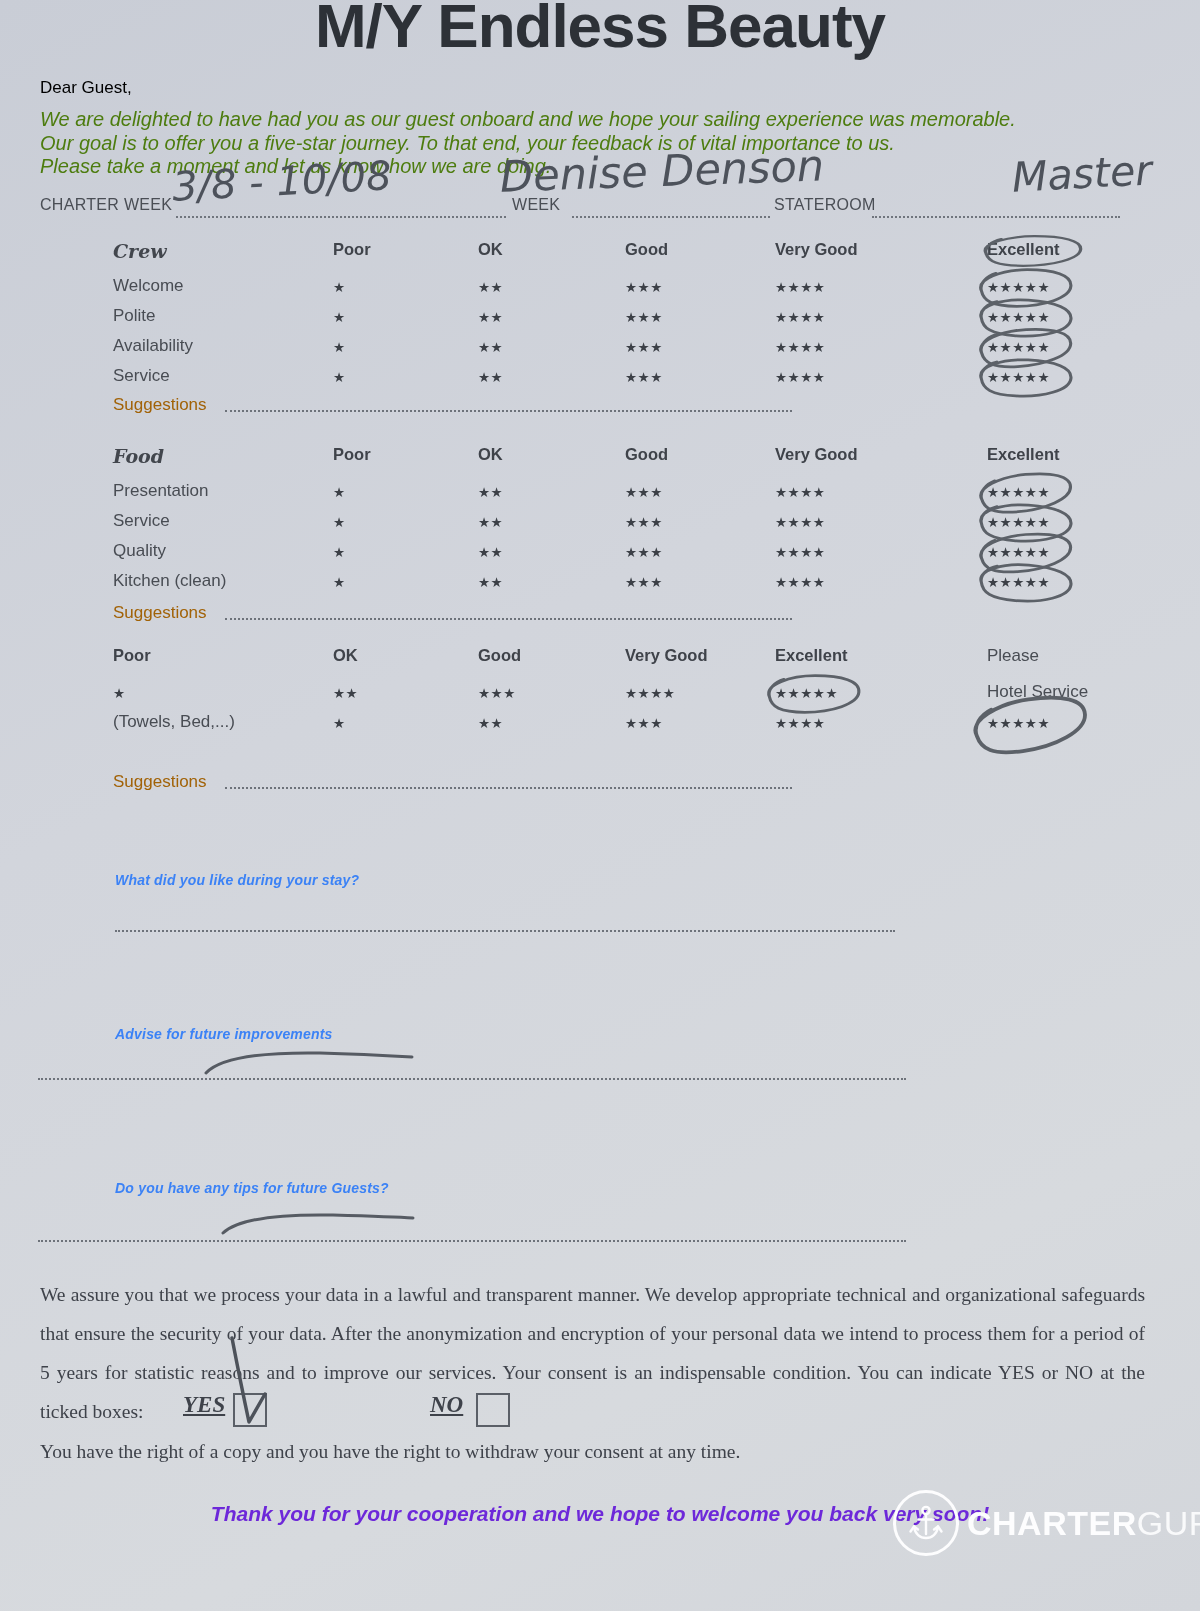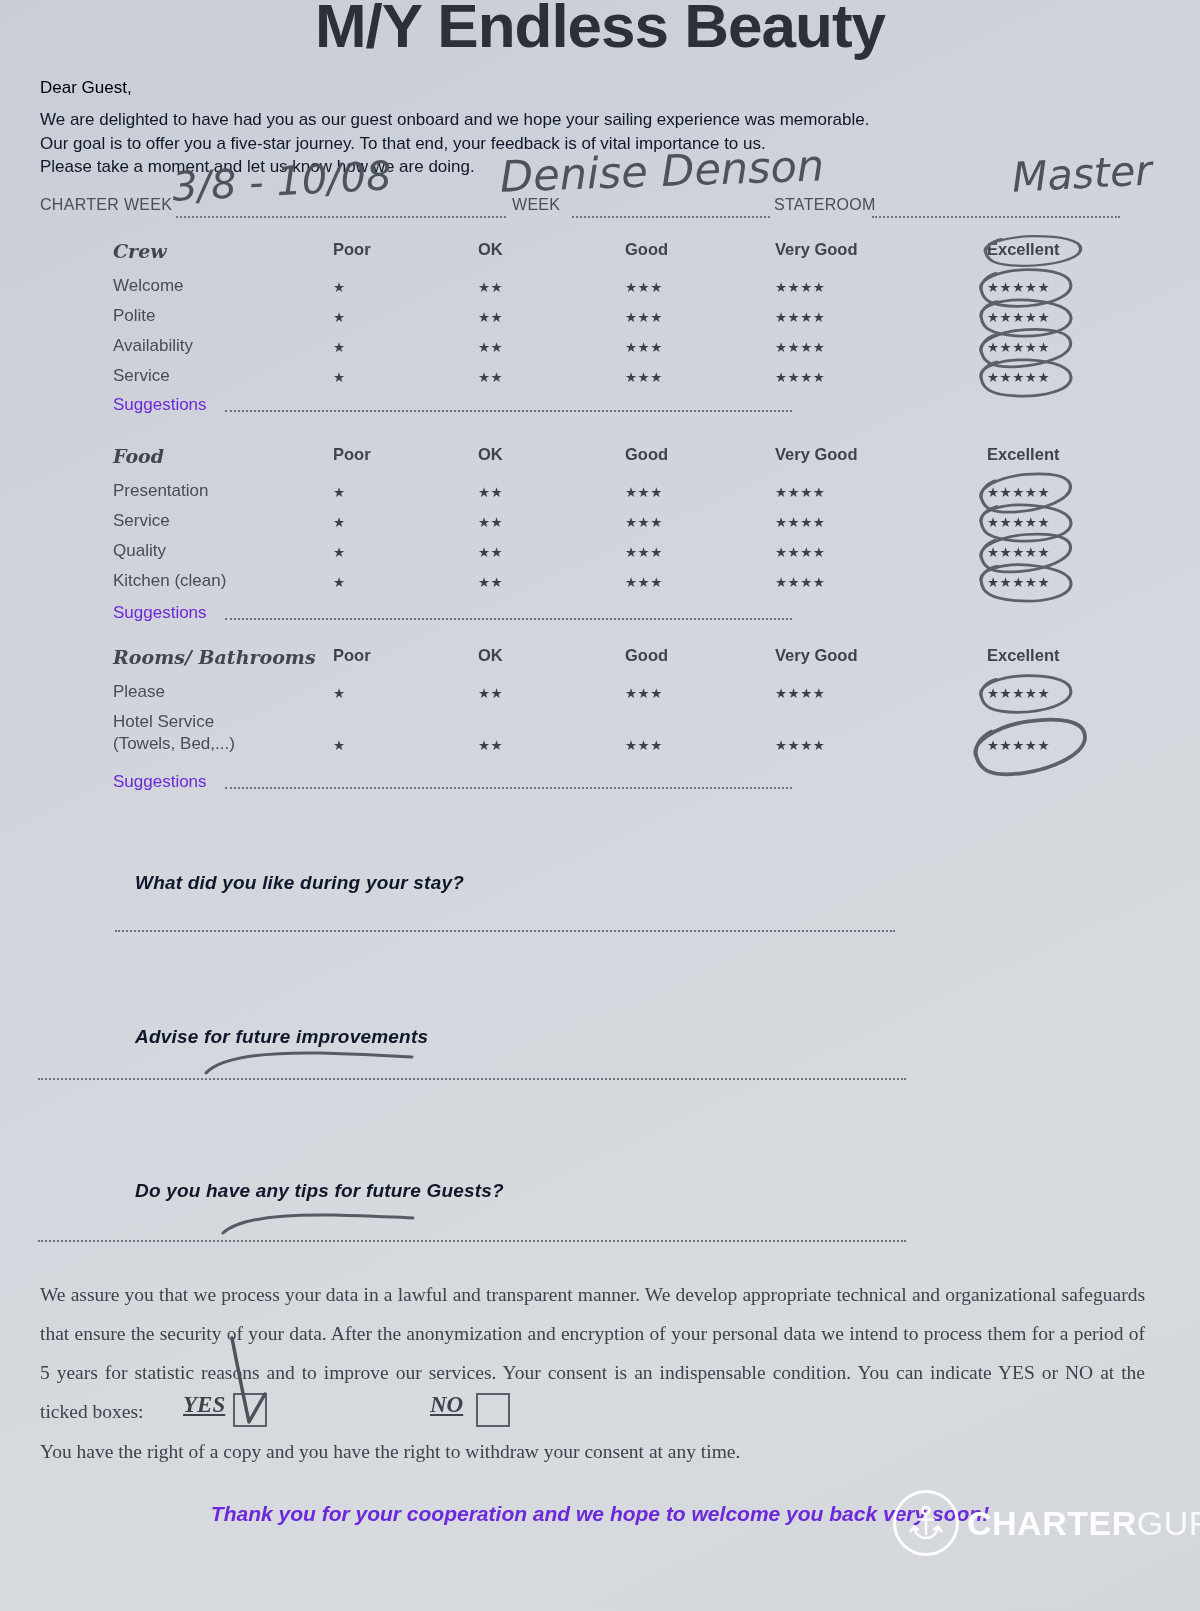--- a/index.html
+++ b/index.html
@@ -9,21 +9,21 @@
     background:linear-gradient(155deg,#c9cdd6 0%,#d2d5dc 40%,#d7dade 78%,#d3d6db 100%);
     color:#44484f;
   }
   .abs{position:absolute;}
   
   .page-title{
     left:0;right:0;top:-10px;text-align:center;
     font-size:62px;font-weight:600;letter-spacing:-1px;color:#2d3137;
   }
   .greeting{left:40px;top:78px;font-size:17px;color:#000000;}
-  .intro{left:40px;top:108px;font-size:17px;line-height:23.5px;color:#0f172a;}
+  .intro{left:40px;top:108px;font-size:20px;line-height:23.5px;color:#4d7c0f;font-style:italic;}
   
   .field-label{font-size:16px;letter-spacing:.3px;color:#4a4e55;}
   .dotline{border-bottom:2px dotted #70757d;height:18px;}
   .handwriting{
     font-family:"DejaVu Sans",sans-serif;font-style:italic;
     color:#4d525b;white-space:nowrap;
   }
   .hw-charter{left:172px;top:158px;font-size:40px;transform:rotate(-3deg);}
   .hw-name{left:500px;top:146px;font-size:43px;transform:rotate(-2deg);}
   .hw-stateroom{left:1012px;top:150px;font-size:41px;transform:rotate(-3deg);}
@@ -37,25 +37,25 @@
     font-family:"DejaVu Serif",serif;font-style:italic;font-weight:700;
     font-size:19px;color:#42464d;
   }
   .rt-cell{height:27px;font-size:17px;color:#484c53;}
   .stars{font-size:13.5px;letter-spacing:.5px;color:#3c4047;padding-top:3px;}
   .excellent-cell{position:relative;}
   .circle-mark{position:absolute;left:-16px;top:-9px;width:104px;height:42px;
     stroke:#5c6168;stroke-width:3;fill:none;stroke-linecap:round;}
   .circle-mark.hdr{left:-12px;top:-6px;width:110px;height:34px;}
   .circle-mark.big{left:-24px;top:-16px;width:128px;height:58px;transform:rotate(-8deg);}
-  .sugg-label{font-size:17px;color:#6d28d9;}
+  .sugg-label{font-size:17px;color:#a16207;}
   .sugg-line{border-bottom:2px dotted #6d727a;height:14px;}
   
   .question{
-    font-size:19px;font-style:italic;font-weight:700;color:#0f172a;letter-spacing:.2px;margin-left:20px;
+    font-size:14px;font-style:italic;font-weight:700;color:#3b82f6;letter-spacing:.2px;
   }
   .answer-line{border-bottom:2px dotted #6d727a;height:18px;}
   .pen-swoosh{stroke:#565b63;stroke-width:3;fill:none;stroke-linecap:round;}
   
   .legal{
     font-family:"Liberation Serif",serif;font-size:19.5px;line-height:39px;
     text-align:justify;color:#3e424a;
   }
   .consent-label{
     font-family:"Liberation Serif",serif;font-style:italic;font-weight:700;
@@ -225,21 +225,20 @@
     <svg class="circle-mark" viewBox="0 0 100 46" preserveAspectRatio="none" style="transform:rotate(5deg)">
         <use href="#pen-ellipse"></use>
       </svg>
   </div>
 </div>
 
 <div class="abs sugg-label" style="left:113px;top:603px">Suggestions</div>
 <div class="abs sugg-line" style="left:225px;top:604px;width:567px"></div>
 
 <div class="abs rating-table" style="top:646px">
-  <div class="rt-head rt-title">Rooms/ Bathrooms</div>
   <div class="rt-head">Poor</div>
   <div class="rt-head">OK</div>
   <div class="rt-head">Good</div>
   <div class="rt-head">Very Good</div>
   <div class="rt-head">Excellent</div>
 
   <div class="rt-cell">Please</div>
   <div class="rt-cell stars">★</div>
   <div class="rt-cell stars">★★</div>
   <div class="rt-cell stars">★★★</div>

